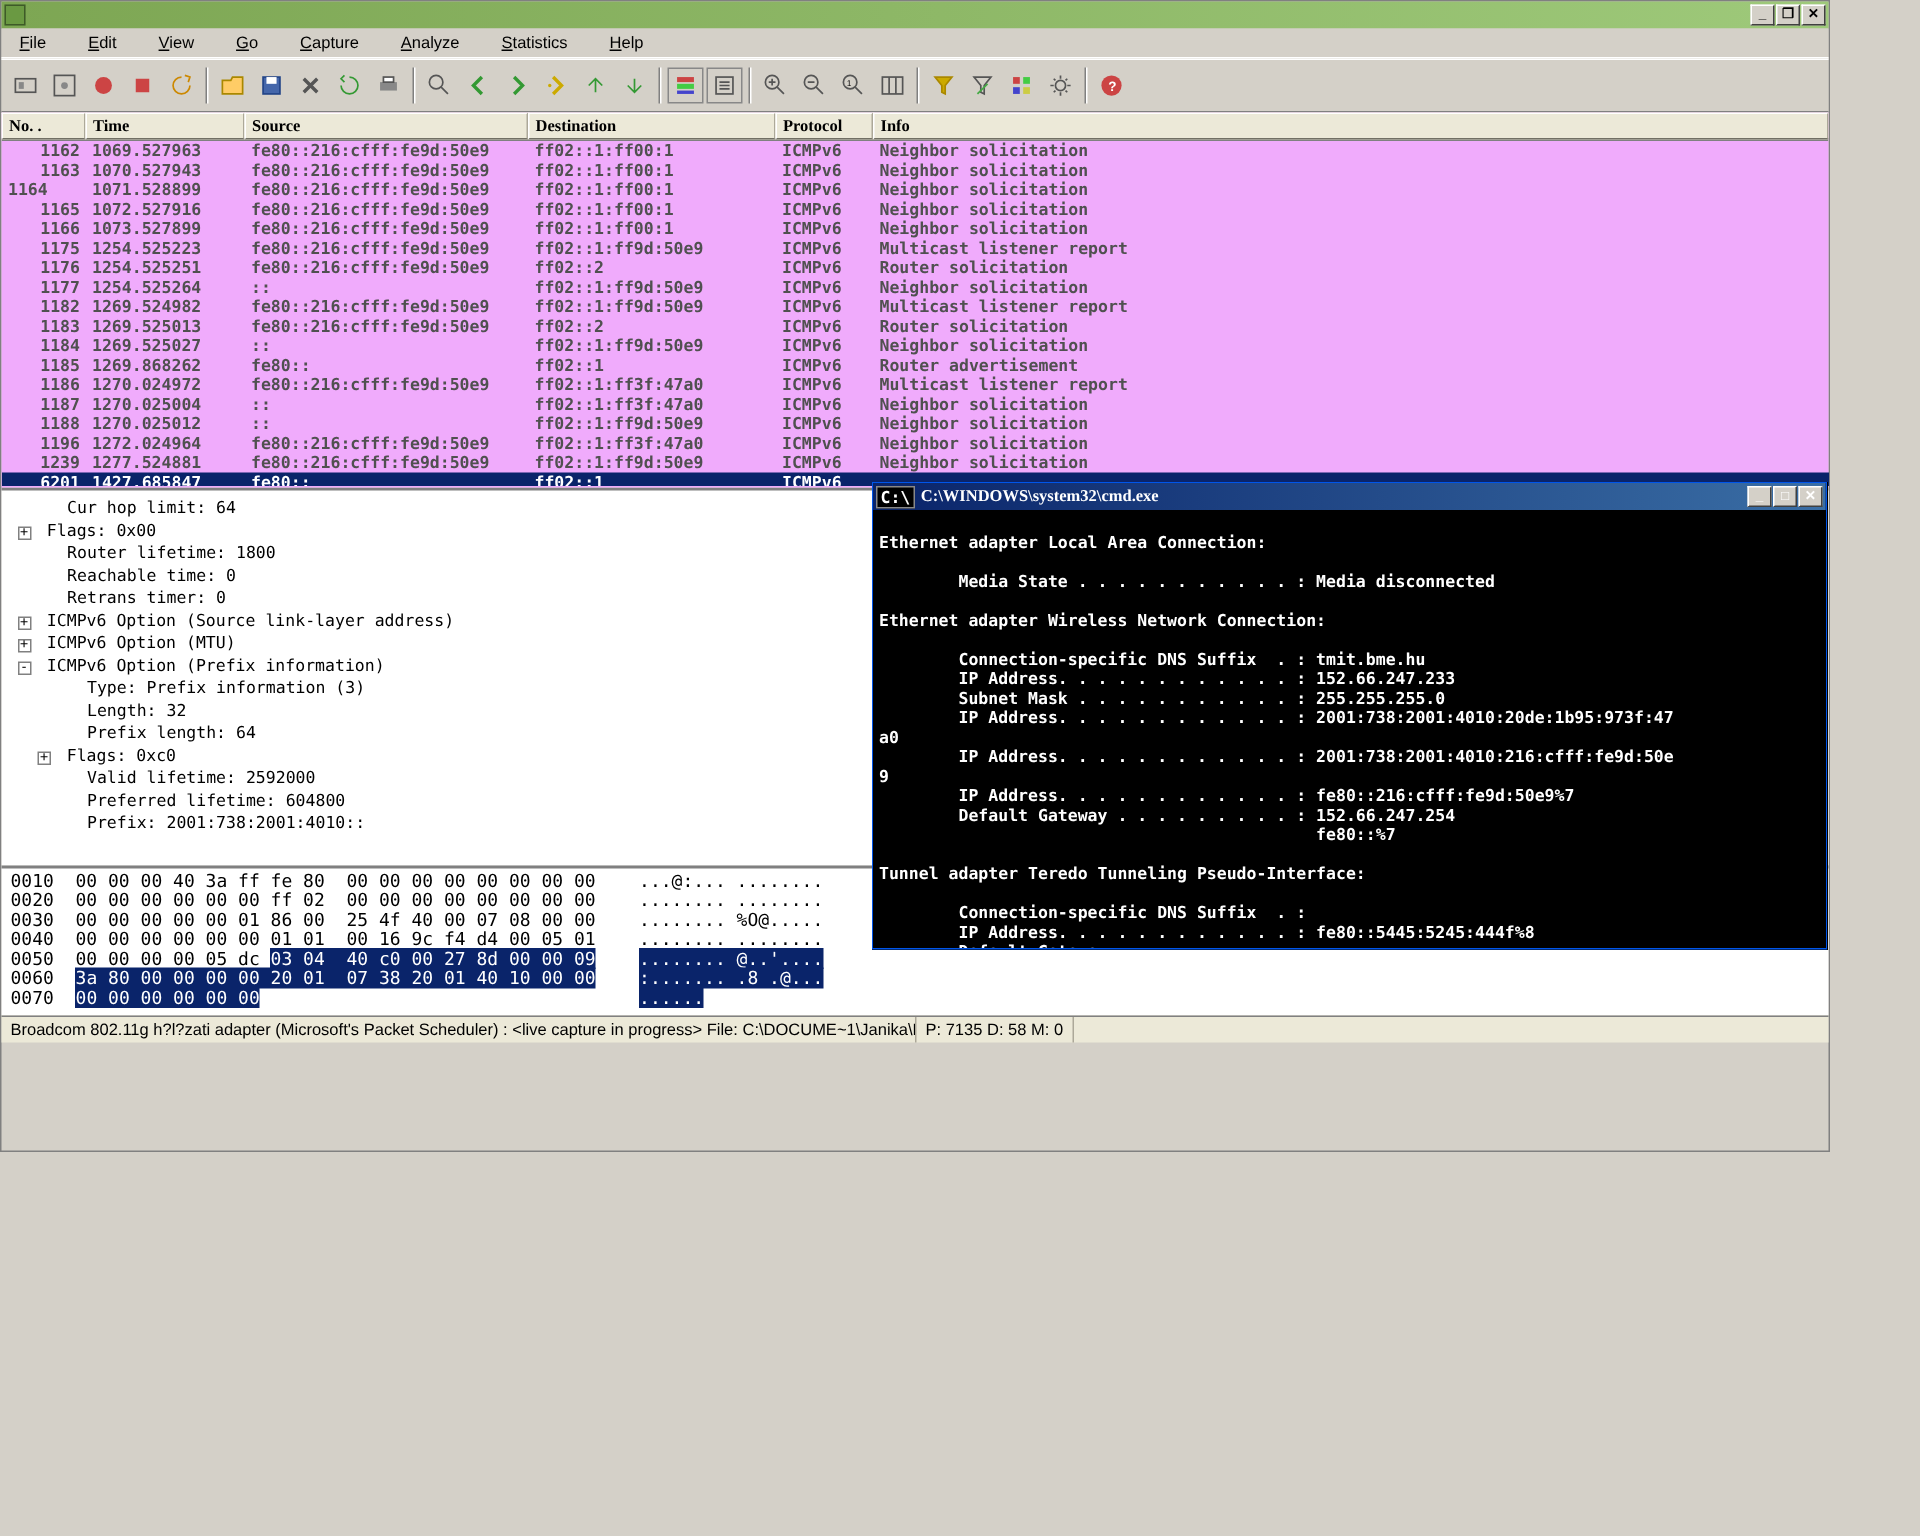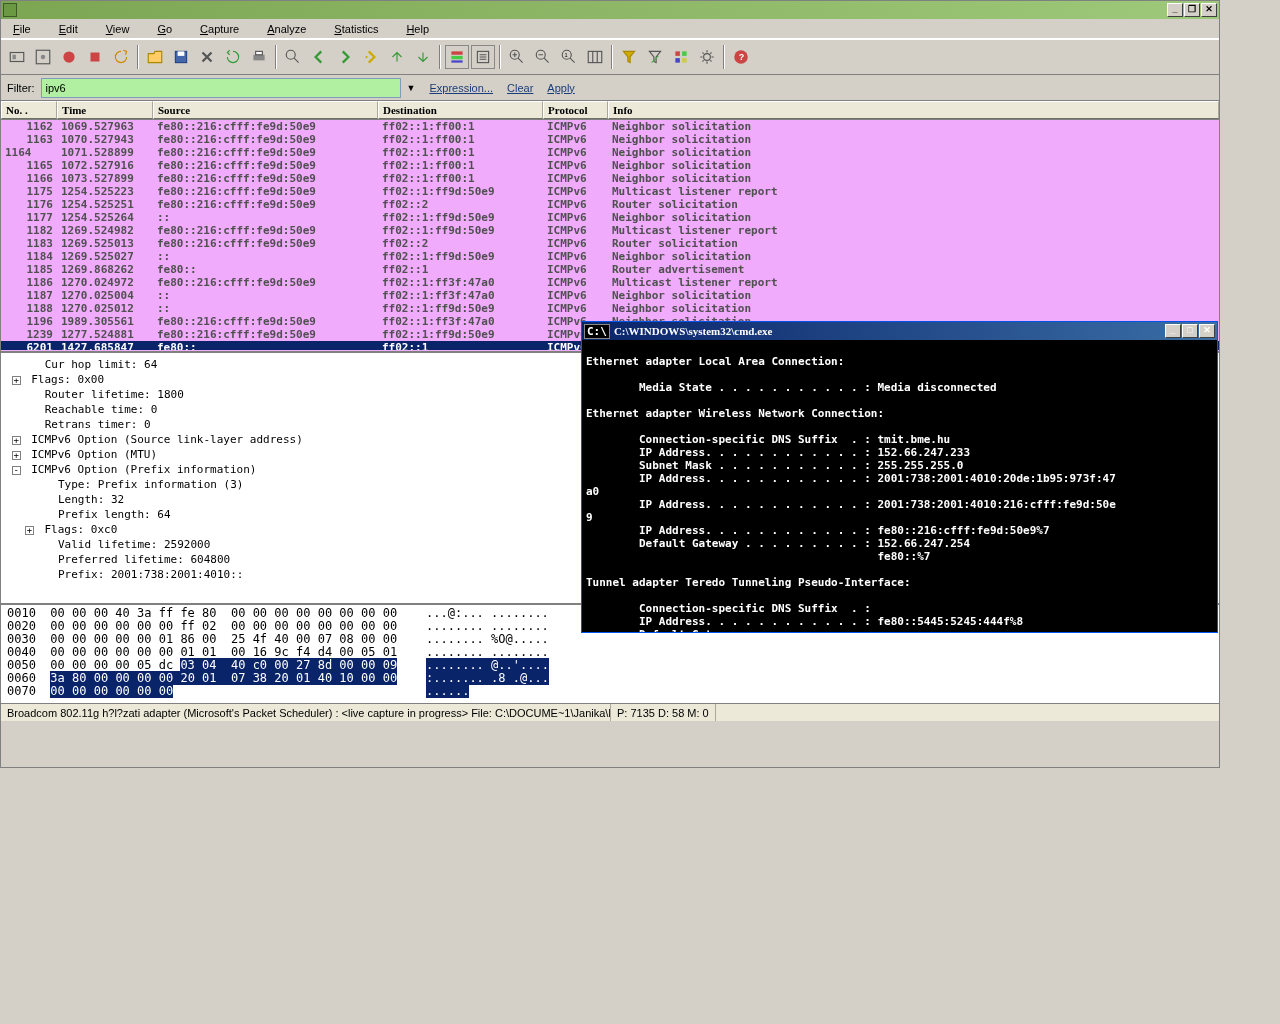--- a/index.html
+++ b/index.html
@@ -15,21 +15,21 @@
 .toolbar { height: 36px; background: #d4d0c8; display: flex; align-items: center; padding: 0 4px; gap: 2px; border-bottom: 1px solid #808080; border-top: 1px solid #fff; flex-wrap: wrap;}
 .tbtn { width: 24px; height: 24px; border: 1px solid transparent; display:flex; align-items:center; justify-content:center; }
 .tbtn svg { width: 18px; height: 18px; }
 .sep { width: 6px; height: 24px; border-left: 1px solid #808080; border-right: 1px solid #fff; margin: 0 2px; width:2px;}
 .filterbar { height: 26px; display: flex; align-items: center; padding: 2px 6px; gap: 6px; background: #d4d0c8; border-bottom: 1px solid #808080;}
 .filterbar input { width: 360px; height: 20px; background: #b0f0a0; border: 1px solid #7f9db9; padding: 0 4px; font-family: inherit; font-size: 11px;}
 .filterbar .links { color: #1a3e7a; cursor: pointer; text-decoration: underline; margin-left:8px;}
 .packet-list { height: 250px; background: #f0abfc; overflow: hidden; font-family: "Lucida Console", monospace; font-size: 11px; position: relative; font-weight: bold;}
 .plist-header { display: flex; background: #ece9d8; border-bottom: 1px solid #808080; position: sticky; top:0; font-family: Tahoma; font-size:11px;}
 .plist-header div { padding: 2px 4px; border-right: 1px solid #aca899; border-top:1px solid #fff; border-left:1px solid #fff; background:#ece9d8; border-bottom:1px solid #716f64;}
-.col-no { width: 56px; } .col-time { width: 96px; } .col-src { width: 225px; } .col-dst { width: 165px; } .col-proto { width: 65px; } .col-info { flex: 1; }
+.col-no { width: 56px; } .col-time { width: 106px; } .col-src { width: 189px; } .col-dst { width: 165px; } .col-proto { width: 65px; } .col-info { flex: 1; }
 .plist-body { overflow-y: scroll; height: 230px; }
 .prow { display: flex; white-space: pre; color: #505050; line-height: 13px;}
 .prow.sel { background: #0a246a; color: #fff; }
 .prow div { padding: 0 4px; overflow: hidden; }
 .details { height: 252px; background: #fff; border-top: 2px solid #808080; font-family: "Lucida Console", monospace; font-size: 11px; padding: 4px; overflow-y: scroll; line-height: 15px;}
 .details .line { white-space: pre; }
 .tree-exp { display:inline-block; width:9px; height:9px; border:1px solid #808080; text-align:center; line-height:7px; font-size:9px; margin-right:4px; font-family: monospace; }
 .hexdump { height: 100px; background: #fff; border-top: 2px solid #808080; font-family: "Lucida Console", monospace; font-size: 12px; padding: 2px 6px; overflow-y: scroll; line-height: 13px; white-space:pre;}
 .hexdump .hl { background: #0a246a; color: #fff; }
 .statusbar { height: 18px; background: #ece9d8; border-top: 1px solid #808080; display: flex; align-items: center; font-size: 11px;}
@@ -227,28 +227,20 @@
       </div>
     <div class="sep"></div>
     <div class="tbtn">
         <svg viewBox="0 0 16 16">
           <circle cx="8" cy="8" r="6" fill="#c44"></circle>
           <text x="6" y="11" fill="#fff" font-size="8" font-weight="bold">?</text>
         </svg>
       </div>
   </div>
 
-  <div class="filterbar">
-    <span>Filter:</span>
-    <input value="ipv6" style="">
-    <span style="font-size:9px">▼</span>
-    <span class="links">Expression...</span>
-    <span class="links">Clear</span>
-    <span class="links">Apply</span>
-  </div>
 
   <div class="packet-list">
     <div class="plist-header">
       <div class="col-no">No. .</div>
       <div class="col-time">Time</div>
       <div class="col-src">Source</div>
       <div class="col-dst">Destination</div>
       <div class="col-proto">Protocol</div>
       <div class="col-info">Info</div>
     </div>
@@ -261,21 +253,21 @@
         <div class="prow"><div class="col-no" style="text-align:right">1175</div><div class="col-time">1254.525223</div><div class="col-src">fe80::216:cfff:fe9d:50e9</div><div class="col-dst">ff02::1:ff9d:50e9</div><div class="col-proto">ICMPv6</div><div class="col-info">Multicast listener report</div></div>
         <div class="prow"><div class="col-no" style="text-align:right">1176</div><div class="col-time">1254.525251</div><div class="col-src">fe80::216:cfff:fe9d:50e9</div><div class="col-dst">ff02::2</div><div class="col-proto">ICMPv6</div><div class="col-info">Router solicitation</div></div>
         <div class="prow"><div class="col-no" style="text-align:right">1177</div><div class="col-time">1254.525264</div><div class="col-src">::</div><div class="col-dst">ff02::1:ff9d:50e9</div><div class="col-proto">ICMPv6</div><div class="col-info">Neighbor solicitation</div></div>
         <div class="prow"><div class="col-no" style="text-align:right">1182</div><div class="col-time">1269.524982</div><div class="col-src">fe80::216:cfff:fe9d:50e9</div><div class="col-dst">ff02::1:ff9d:50e9</div><div class="col-proto">ICMPv6</div><div class="col-info">Multicast listener report</div></div>
         <div class="prow"><div class="col-no" style="text-align:right">1183</div><div class="col-time">1269.525013</div><div class="col-src">fe80::216:cfff:fe9d:50e9</div><div class="col-dst">ff02::2</div><div class="col-proto">ICMPv6</div><div class="col-info">Router solicitation</div></div>
         <div class="prow"><div class="col-no" style="text-align:right">1184</div><div class="col-time">1269.525027</div><div class="col-src">::</div><div class="col-dst">ff02::1:ff9d:50e9</div><div class="col-proto">ICMPv6</div><div class="col-info">Neighbor solicitation</div></div>
         <div class="prow"><div class="col-no" style="text-align:right">1185</div><div class="col-time">1269.868262</div><div class="col-src">fe80::</div><div class="col-dst">ff02::1</div><div class="col-proto">ICMPv6</div><div class="col-info">Router advertisement</div></div>
         <div class="prow"><div class="col-no" style="text-align:right">1186</div><div class="col-time">1270.024972</div><div class="col-src">fe80::216:cfff:fe9d:50e9</div><div class="col-dst">ff02::1:ff3f:47a0</div><div class="col-proto">ICMPv6</div><div class="col-info">Multicast listener report</div></div>
         <div class="prow"><div class="col-no" style="text-align:right">1187</div><div class="col-time">1270.025004</div><div class="col-src">::</div><div class="col-dst">ff02::1:ff3f:47a0</div><div class="col-proto">ICMPv6</div><div class="col-info">Neighbor solicitation</div></div>
         <div class="prow"><div class="col-no" style="text-align:right">1188</div><div class="col-time">1270.025012</div><div class="col-src">::</div><div class="col-dst">ff02::1:ff9d:50e9</div><div class="col-proto">ICMPv6</div><div class="col-info">Neighbor solicitation</div></div>
-        <div class="prow"><div class="col-no" style="text-align:right">1196</div><div class="col-time">1989.305561</div><div class="col-src">fe80::216:cfff:fe9d:50e9</div><div class="col-dst">ff02::1:ff3f:47a0</div><div class="col-proto">ICMPv6</div><div class="col-info">Neighbor solicitation</div></div>
+        <div class="prow"><div class="col-no" style="text-align:right">1196</div><div class="col-time">1272.024964</div><div class="col-src">fe80::216:cfff:fe9d:50e9</div><div class="col-dst">ff02::1:ff3f:47a0</div><div class="col-proto">ICMPv6</div><div class="col-info">Neighbor solicitation</div></div>
         <div class="prow"><div class="col-no" style="text-align:right">1239</div><div class="col-time">1277.524881</div><div class="col-src">fe80::216:cfff:fe9d:50e9</div><div class="col-dst">ff02::1:ff9d:50e9</div><div class="col-proto">ICMPv6</div><div class="col-info">Neighbor solicitation</div></div>
         <div class="prow sel"><div class="col-no" style="text-align:right">6201</div><div class="col-time">1427.685847</div><div class="col-src">fe80::</div><div class="col-dst">ff02::1</div><div class="col-proto">ICMPv6</div><div class="col-info"></div></div>
       </div>
   </div>
 
   <div class="details" id="details">
       <div class="line">      Cur hop limit: 64</div>
       <div class="line"> <span class="tree-exp">+</span> Flags: 0x00</div>
       <div class="line">      Router lifetime: 1800</div>
       <div class="line">      Reachable time: 0</div>

